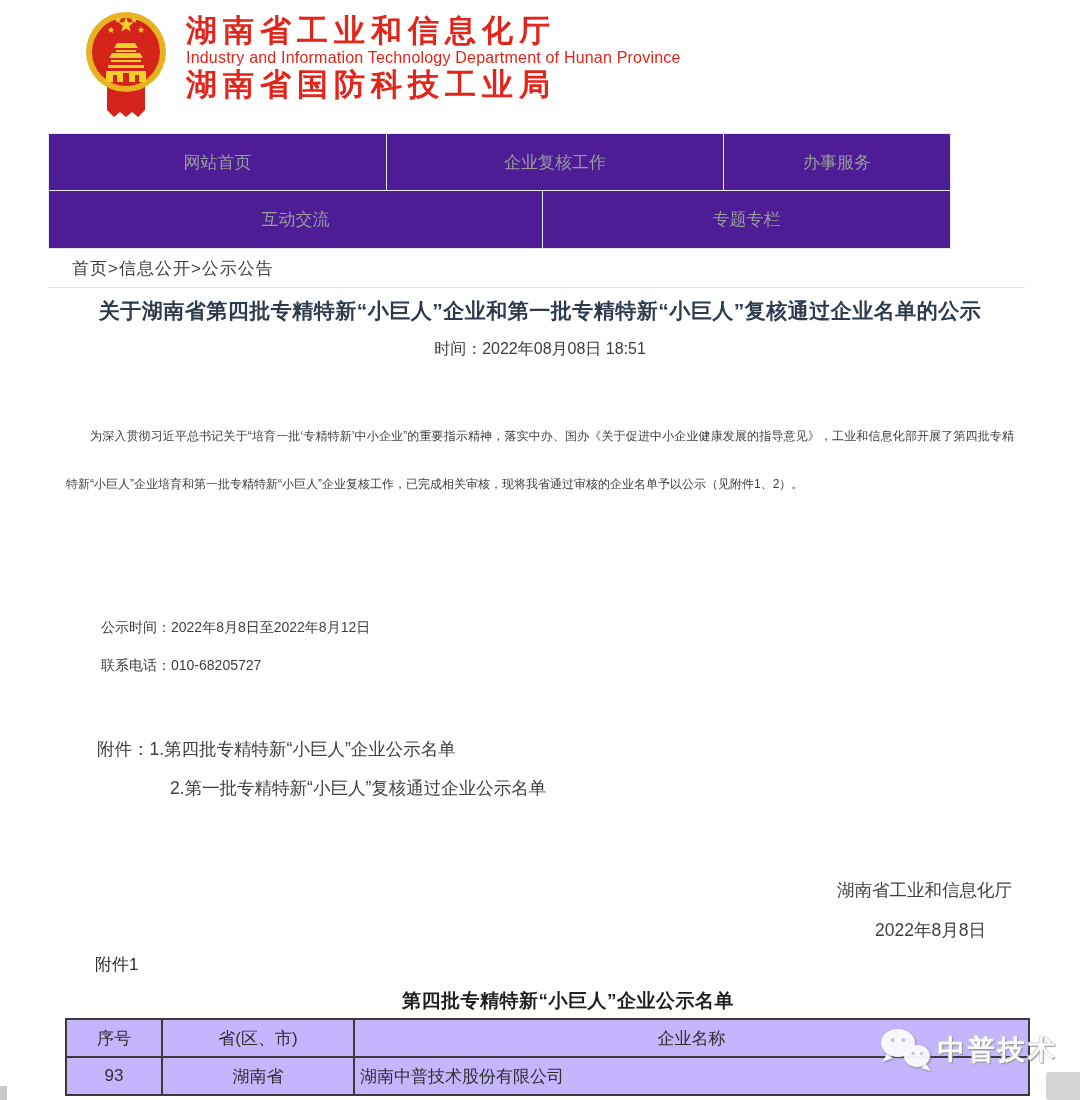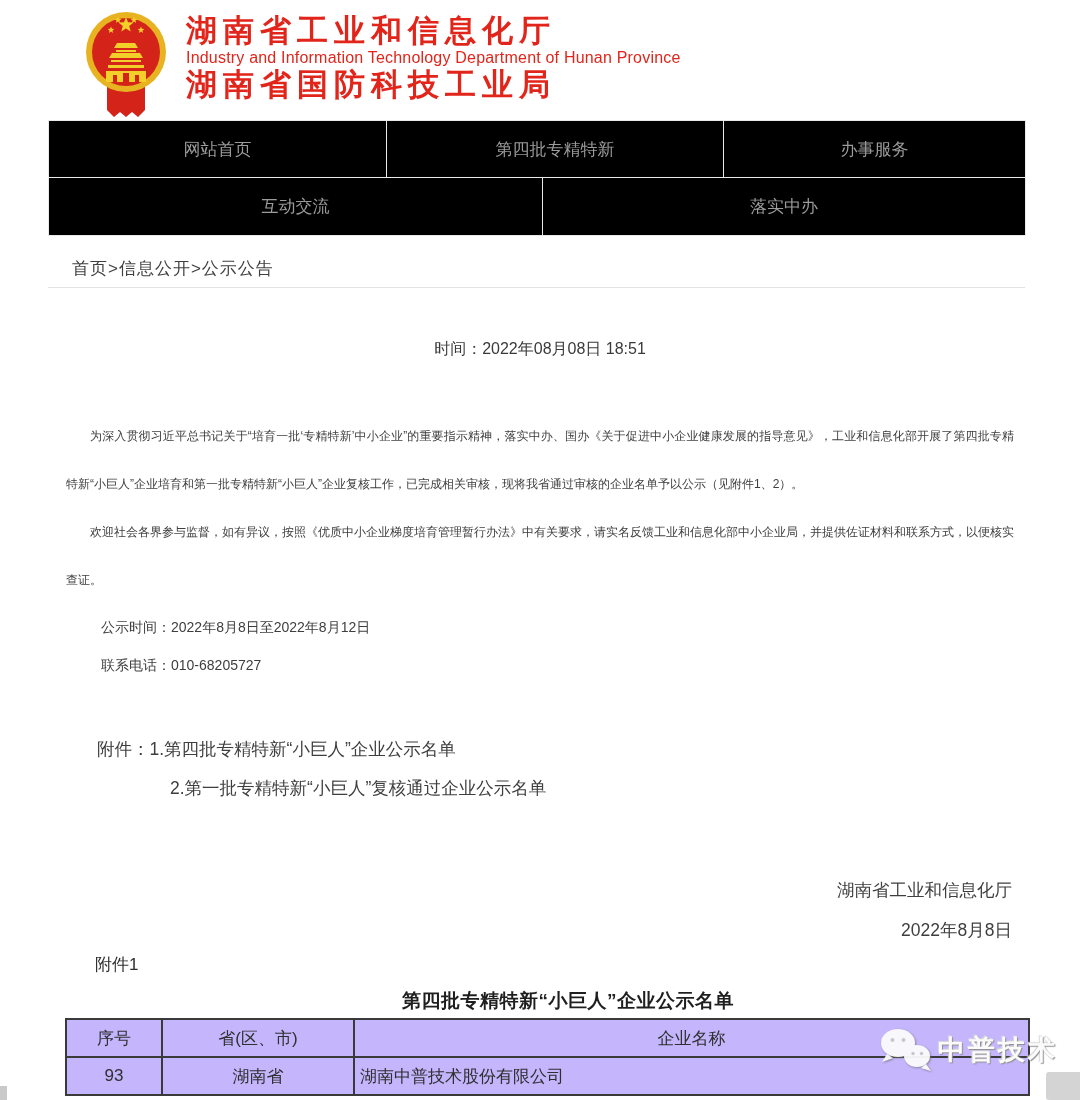--- a/index.html
+++ b/index.html
@@ -8,21 +8,21 @@
   .page { position:relative; width:1080px; height:1100px; background:#ffffff; overflow:hidden; }
 
   
   .site-header { position:absolute; top:0; left:0; width:1080px; height:130px; background:#fff; }
   .emblem { position:absolute; left:85px; top:8px; width:82px; height:112px; }
   .org-block { position:absolute; left:186px; top:12px; }
   .org-cn { font-size:31px; font-weight:bold; color:#e1251b; letter-spacing:6px; line-height:38px; white-space:nowrap; }
   .org-en { font-size:16px; color:#e1251b; letter-spacing:0.2px; line-height:16px; white-space:nowrap; }
 
   
-  .navbar { position:absolute; left:48px; top:120px; width:978px; border:1px solid #e9e9e9; background:#000000; }
+  .navbar { position:absolute; left:48px; top:133px; width:903px; border:1px solid #e9e9e9; background:#4c1d95; }
   .nav-row { display:grid; height:57px; }
   .nav-row.r1 { grid-template-columns:338px 337px 1fr; border-bottom:1px solid #e9e9e9; }
   .nav-row.r2 { grid-template-columns:494px 1fr; }
   .nav-cell { display:flex; align-items:center; justify-content:center; font-size:17px; color:#9b9b9b; border-right:1px solid #e9e9e9; cursor:pointer; }
   .nav-cell:last-child { border-right:none; }
 
   
   .breadcrumb-wrap { position:absolute; left:48px; top:249px; width:977px; height:39px; border-bottom:1px solid #e3e3e3; }
   .breadcrumb { position:absolute; left:24px; top:8px; font-size:17px; color:#3f3f3f; letter-spacing:1px; cursor:pointer; }
 
@@ -33,21 +33,21 @@
   
   .doc-body { position:absolute; left:66px; top:412px; width:948px; font-size:12px; color:#3e3e3e; line-height:48px; }
   .doc-body p { margin:0; text-indent:2em; text-align:justify; }
   .doc-meta { position:absolute; left:101px; top:608px; font-size:14px; color:#3e3e3e; line-height:38px; }
 
   .attachments { position:absolute; left:97px; top:730px; font-size:17.5px; color:#3e3e3e; line-height:39px; }
   .attach-line2 { margin-left:73px; }
   .attach-link { cursor:pointer; }
 
   .signature { position:absolute; right:68px; top:878px; text-align:right; font-size:17.5px; color:#3e3e3e; }
-  .sig-date { margin-top:16px; }
+  .sig-date { margin-top:16px; margin-right:26px; }
 
   .attach1-label { position:absolute; left:95px; top:953px; font-size:17px; color:#2f2f2f; }
   .table-title { position:absolute; left:0; top:988px; width:1080px; text-align:center; font-size:19px; font-weight:bold; color:#1f1f1f; letter-spacing:0.5px;margin-left:28px; }
 
   
   .company-table { position:absolute; left:65px; top:1018px; width:965px; border-collapse:collapse; table-layout:fixed; }
   .company-table th, .company-table td { border:2px solid #3a3a3a; font-weight:normal; font-size:17px; color:#2f2f2f; height:38px; text-align:center; background:#c4b5fd; }
   .company-table td.name-cell { text-align:left; padding-left:5px; }
   .col-no { width:96px; } .col-prov { width:192px; }
 
@@ -102,38 +102,38 @@
     <div class="org-block">
       <div class="org-cn">湖南省工业和信息化厅</div>
       <div class="org-en">Industry and Information Technology Department of Hunan Province</div>
       <div class="org-cn">湖南省国防科技工业局</div>
     </div>
   </header>
 
   <nav class="navbar">
     <div class="nav-row r1">
       <div class="nav-cell">网站首页</div>
-      <div class="nav-cell">第四批专精特新</div>
+      <div class="nav-cell">企业复核工作</div>
       <div class="nav-cell">办事服务</div>
     </div>
     <div class="nav-row r2">
       <div class="nav-cell">互动交流</div>
-      <div class="nav-cell">落实中办</div>
+      <div class="nav-cell">专题专栏</div>
     </div>
   </nav>
 
   <div class="breadcrumb-wrap">
     <div class="breadcrumb">首页&gt;信息公开&gt;公示公告</div>
   </div>
 
+  <h1 class="doc-title">关于湖南省第四批专精特新“小巨人”企业和第一批专精特新“小巨人”复核通过企业名单的公示</h1>
   <div class="doc-time">时间：2022年08月08日 18:51</div>
 
   <div class="doc-body">
     <p>为深入贯彻习近平总书记关于“培育一批‘专精特新’中小企业”的重要指示精神，落实中办、国办《关于促进中小企业健康发展的指导意见》，工业和信息化部开展了第四批专精特新“小巨人”企业培育和第一批专精特新“小巨人”企业复核工作，已完成相关审核，现将我省通过审核的企业名单予以公示（见附件1、2）。</p>
-    <p>欢迎社会各界参与监督，如有异议，按照《优质中小企业梯度培育管理暂行办法》中有关要求，请实名反馈工业和信息化部中小企业局，并提供佐证材料和联系方式，以便核实查证。</p>
   </div>
 
   <div class="doc-meta">
     <div>公示时间：2022年8月8日至2022年8月12日</div>
     <div>联系电话：010-68205727</div>
   </div>
 
   <div class="attachments">
     <div><span>附件：</span><span class="attach-link">1.第四批专精特新“小巨人”企业公示名单</span></div>
     <div class="attach-line2"><span class="attach-link">2.第一批专精特新“小巨人”复核通过企业公示名单</span></div>

